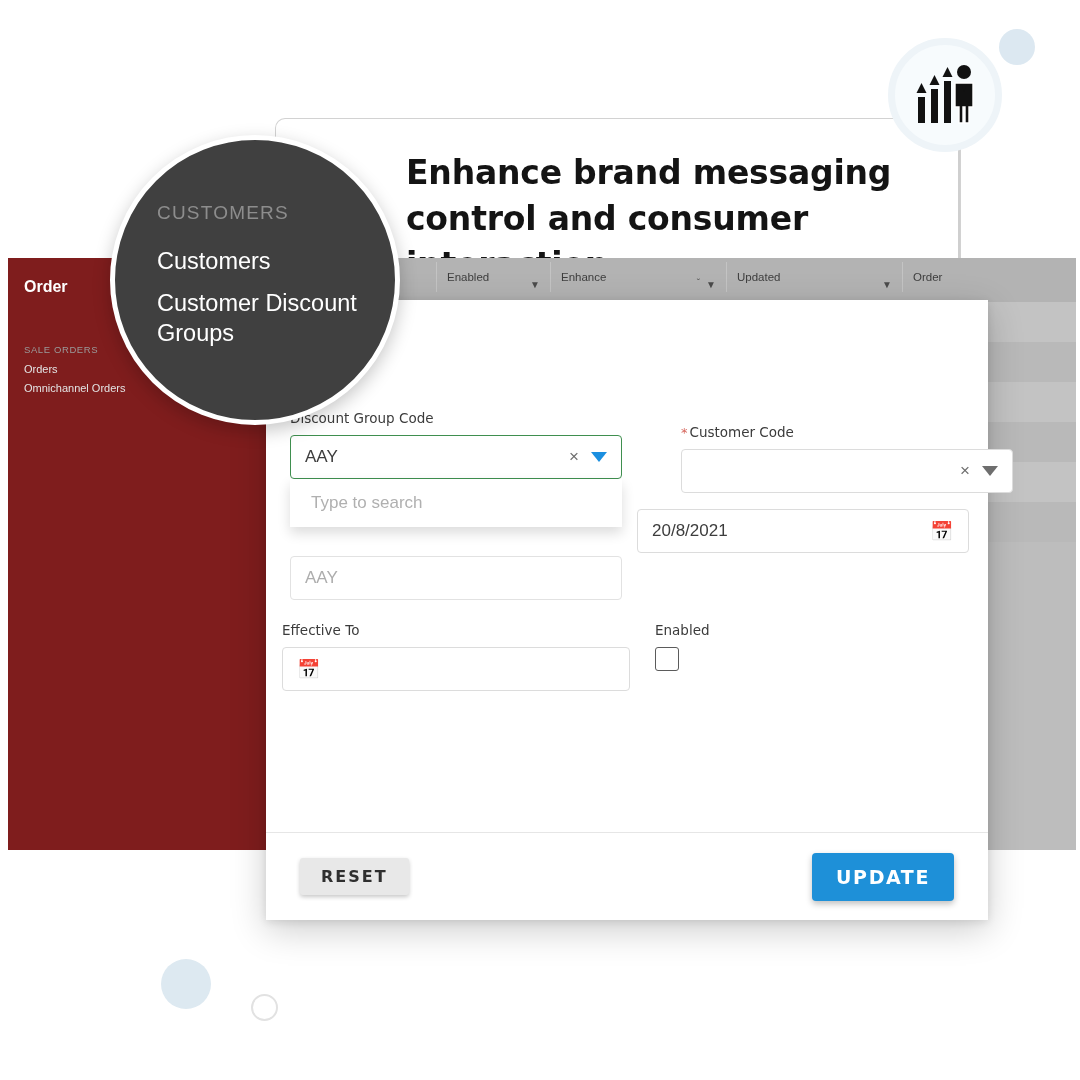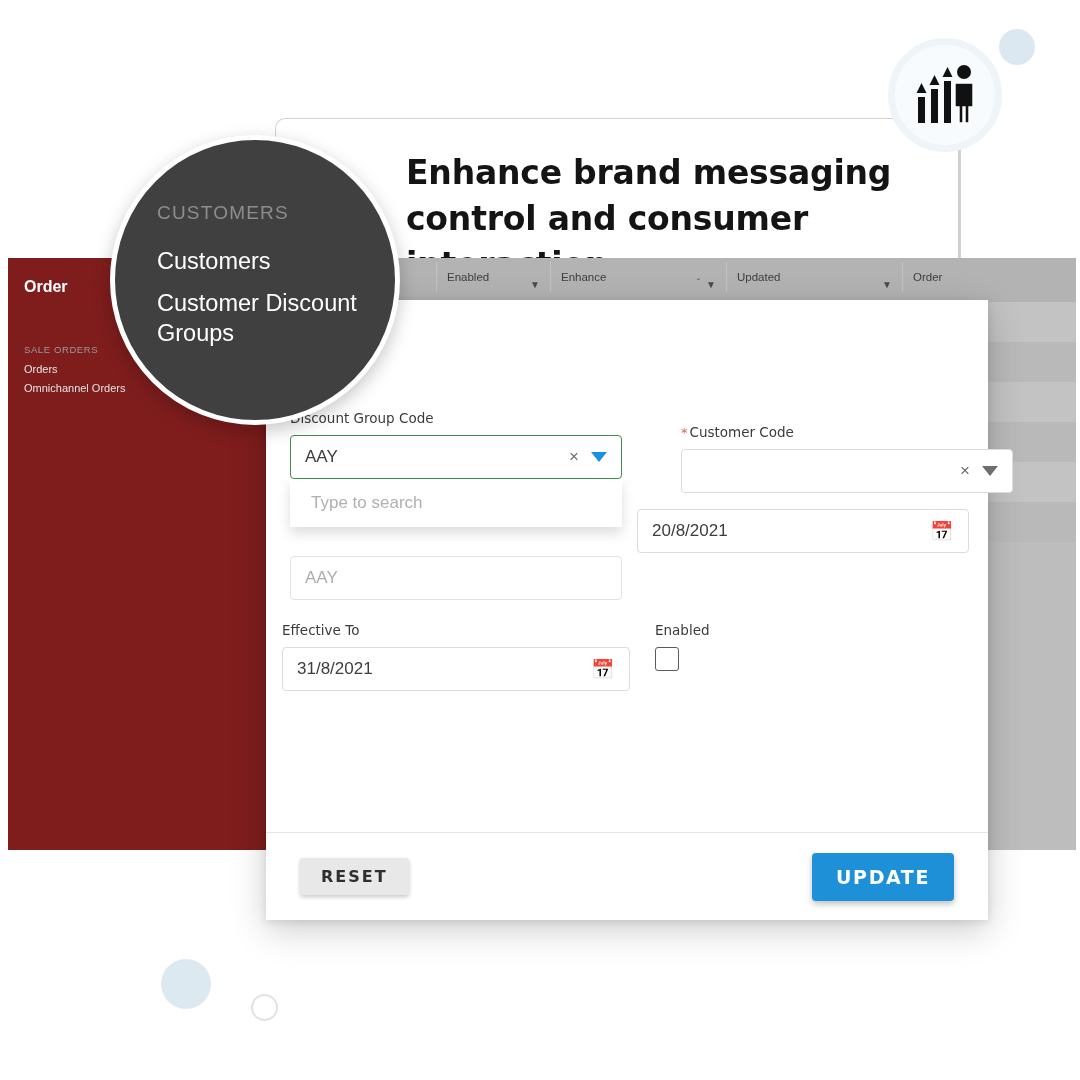--- a/index.html
+++ b/index.html
@@ -369,21 +369,20 @@
       <div class="field" style="left:371px; top:209px; width:332px;">
         <div class="ctrl">
           <span class="val">20/8/2021</span>
           <span class="cal-icon">📅</span>
         </div>
       </div>
 
       <div class="field" style="left:16px; top:322px; width:348px;">
         <div class="field-label">Effective To</div>
         <div class="ctrl">
-          <span class="val">31/8/2021</span>
           <span class="cal-icon">📅</span>
         </div>
       </div>
 
       <div class="field" style="left:389px; top:322px;">
         <div class="field-label">Enabled</div>
         <div class="checkbox"></div>
       </div>
     </div>
 

